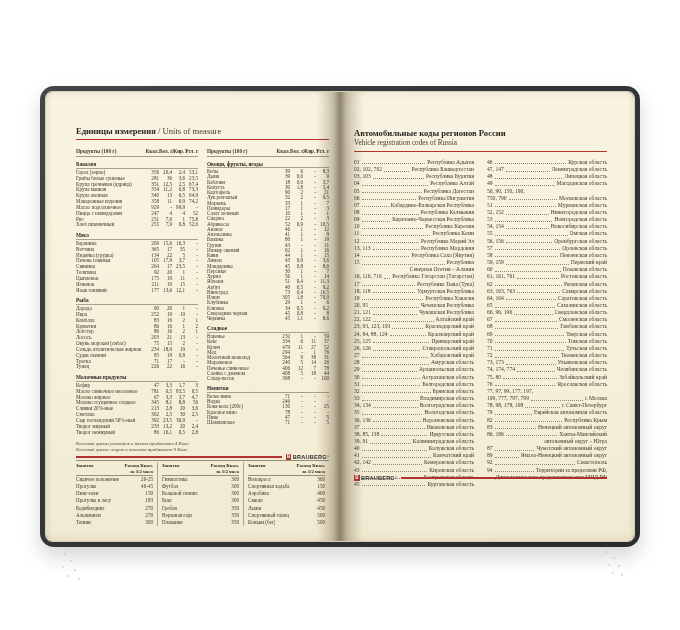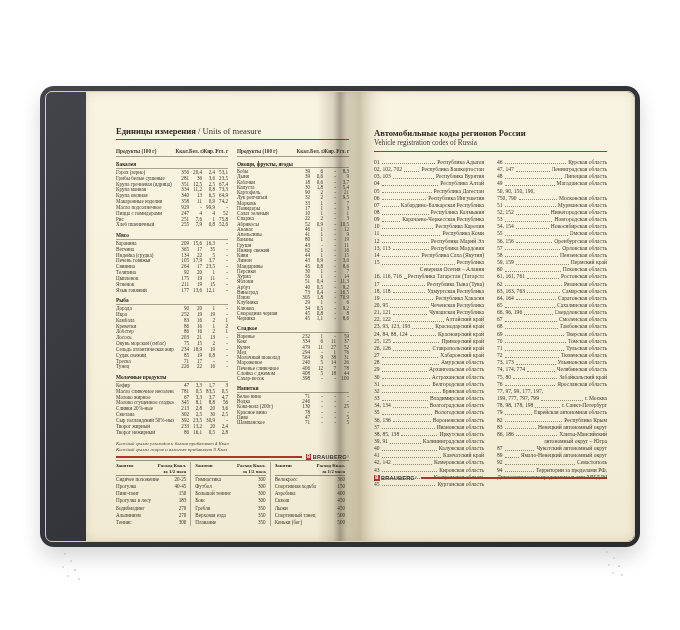--- a/index.html
+++ b/index.html
@@ -2,21 +2,21 @@
 <html><head>
 <meta charset="utf-8">
 <style>
   html,body{margin:0;padding:0;background:#ffffff;}
   .scene{position:relative;width:680px;height:630px;background:#ffffff;overflow:hidden;
          font-family:"Liberation Serif",serif;color:#3d382f;}
   .cover{position:absolute;left:40px;top:86px;width:600px;height:461px;border-radius:14px;
          background:linear-gradient(135deg,#44454b 0%,#35363b 40%,#2a2b2f 100%);
          box-shadow:0 10px 20px rgba(0,0,0,.16);}
   .pages{position:absolute;left:45px;top:91px;width:590px;height:451px;display:flex;
-         border-radius:7px;overflow:hidden;border:1px solid #d8d0b6;box-sizing:border-box;padding-left:40px;}
+         border-radius:7px;overflow:hidden;border:1px solid #d8d0b6;box-sizing:border-box;}
   .page{width:295px;height:100%;position:relative;background:linear-gradient(180deg,#f9f4e2 0%,#f6f0da 60%,#f1ead2 100%);}
   .page.pleft{box-shadow:inset -16px 0 20px -12px rgba(110,90,50,.45), inset 4px 0 8px -4px rgba(110,90,50,.18);}
   .page.pright{box-shadow:inset 16px 0 20px -12px rgba(110,90,50,.45), inset -4px 0 8px -4px rgba(110,90,50,.18);}
   .gutter{position:absolute;left:50%;top:0;width:46px;height:100%;transform:translateX(-50%);
           background:linear-gradient(90deg,rgba(80,65,35,0) 0%,rgba(80,65,35,.18) 35%,rgba(50,40,20,.40) 50%,rgba(80,65,35,.18) 65%,rgba(80,65,35,0) 100%);
           pointer-events:none;}
   
   .lp-content{position:absolute;left:30px;right:11px;top:34px;}
   .lp-title{font-size:8.6px;line-height:10px;color:#2b2720;}
   .lp-title b{font-weight:bold;}

